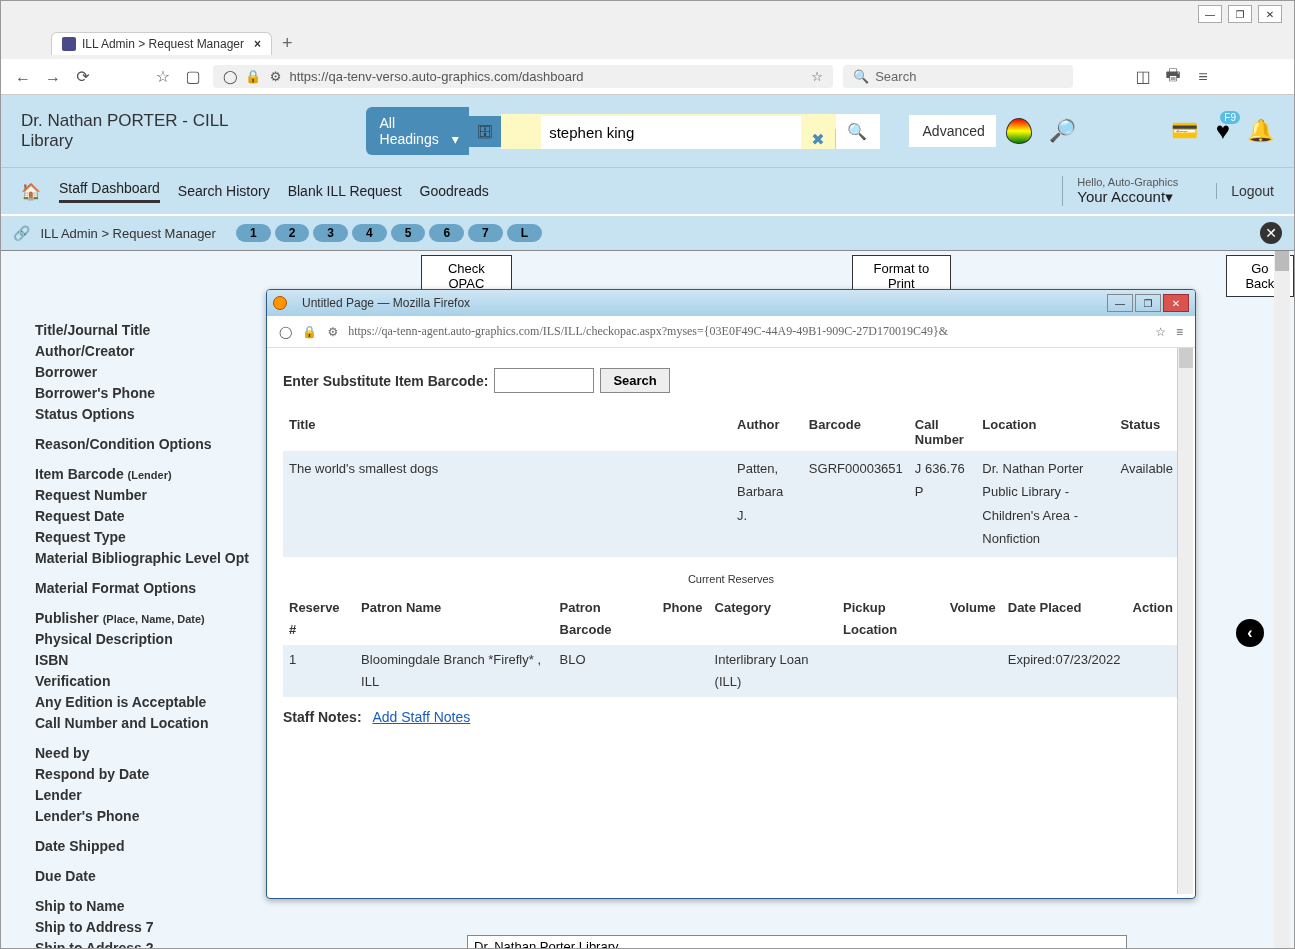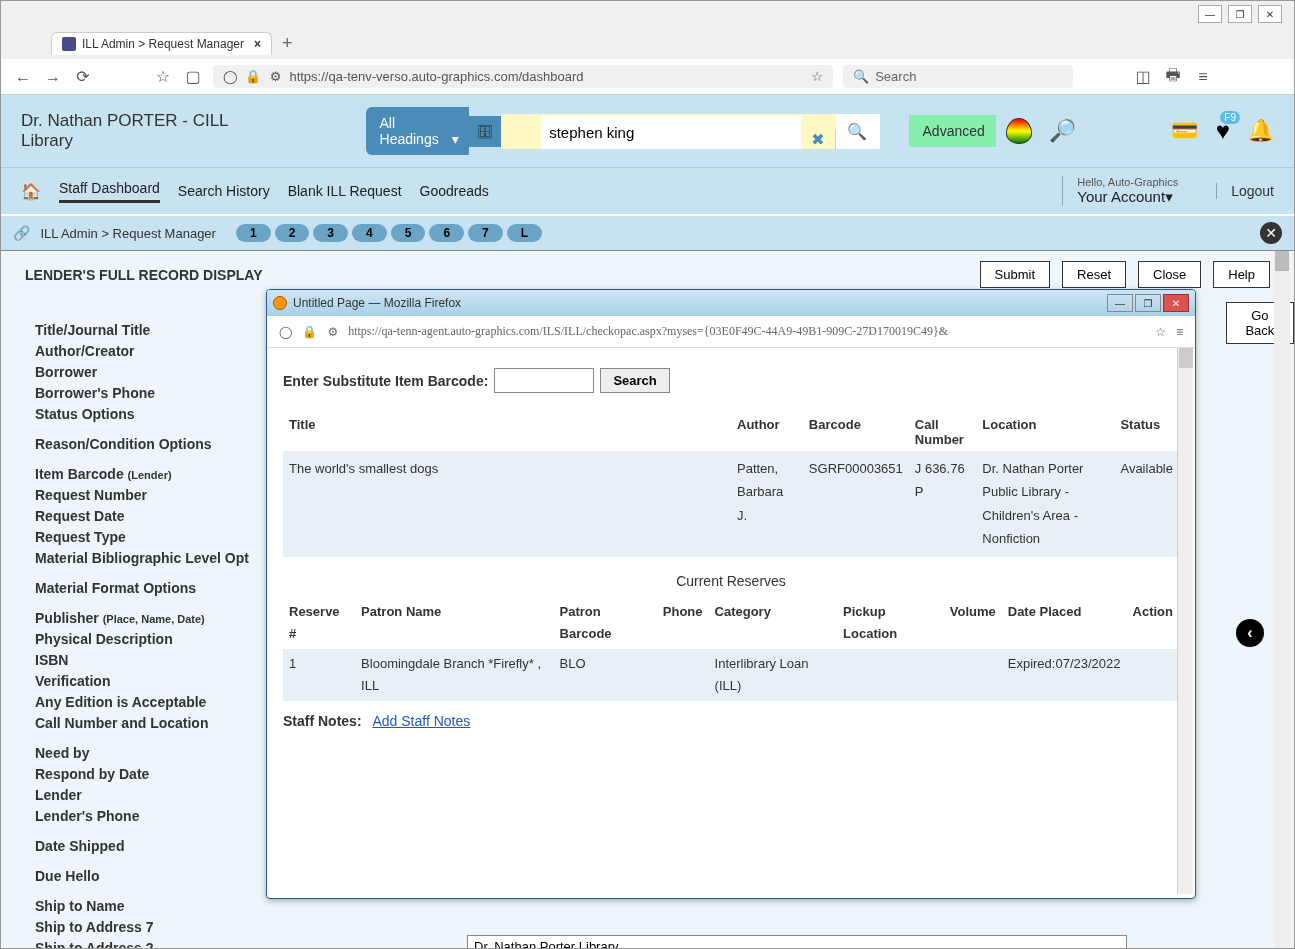--- a/index.html
+++ b/index.html
@@ -24,21 +24,21 @@
   .app-title { font-size: 17px; color: #333; font-weight: normal; }
   .search-widget { display: flex; align-items: center; margin-left: 80px; border-radius: 6px; overflow: hidden; }
   .search-dropdown { background: #4a8cb8; color: #fff; padding: 8px 30px 8px 14px; font-size: 14px; position: relative; }
   .search-dropdown::after { content: "▾"; position: absolute; right: 10px; }
   .search-db-icon { background: #4a8cb8; padding: 8px; color: #222; }
   .search-input-wrap { background: #fef9c3; display: flex; align-items: flex-end; padding-left: 40px; }
   .search-input-wrap input { border: none; padding: 8px; font-size: 15px; width: 260px; outline: none; }
   .search-input-wrap .clear-x { color: #4a8cb8; padding: 0 10px; font-size: 16px; }
   .search-input-wrap .divider-v { width:1px; height:20px; background:#ccc; }
   .search-go { background: #fff; padding: 8px 12px; color: #4a8cb8; font-size: 16px; }
-  .search-advanced { background: #86efac; color: #333; padding: 8px 14px; font-size: 14px; margin-left: 29px; }
+  .search-advanced { background: #ffffff; color: #333; padding: 8px 14px; font-size: 14px; margin-left: 29px; }
   .header-right { margin-left: auto; display: flex; align-items: center; gap: 18px; }
   .balloon-icon, .mag-icon, .card-icon, .heart-icon, .bell-icon { width: 26px; height: 26px; display: flex; align-items: center; justify-content: center; font-size: 22px; color: #222; }
   .balloon-icon { background: linear-gradient(red, yellow, green); border-radius: 50% 50% 50% 50% / 60% 60% 40% 40%; border: 1px solid #333; }
   .heart-wrap { position: relative; }
   .badge-f9 { position: absolute; top: -6px; right: -10px; background: #5bbce4; color: #fff; font-size: 10px; padding: 1px 4px; border-radius: 8px; }
 
   
   .secondary-nav { background: #c7e2f0; padding: 8px 20px; display: flex; align-items: center; gap: 18px; border-top: 1px solid #a8cde0; }
   .secondary-nav .nav-item { font-size: 14px; color: #222; }
   .secondary-nav .home-icon { font-size: 16px; }
@@ -76,40 +76,40 @@
   .bottom-input { position: absolute; left: 466px; top: 684px; width: 660px; }
   .bottom-input input { width: 100%; border: 1px solid #888; padding: 3px 6px; font-size: 13px; }
 
   
   .main-chevron { position: absolute; width: 28px; height: 28px; background: #000; color: #fff; border-radius: 50%; display: flex; align-items: center; justify-content: center; font-size: 16px; font-weight: bold; }
   .main-chevron.c1 { top: 368px; right: 110px; }
   .main-chevron.c2 { top: 368px; right: 30px; }
 
   
   .popup { position: absolute; left: 265px; top: 288px; width: 930px; height: 610px; background: #fff; border: 1px solid #2a5a8a; box-shadow: 0 2px 6px rgba(0,0,0,0.3); border-radius: 4px; overflow: hidden; }
-  .popup-titlebar { background: linear-gradient(#cfe6f5, #a8d0e8); padding: 4px 6px; display: flex; align-items: center; gap: 6px; font-size: 12px; }
+  .popup-titlebar { background: linear-gradient(#cfe6f5, #a8d0e8); padding: 4px 6px; display: flex; align-items: center; gap: 15px; font-size: 12px; }
   .popup-titlebar .ff-icon { width: 14px; height: 14px; background: #ff9500; border-radius: 50%; border: 1px solid #b05000; }
   .popup-win-controls { margin-left: auto; display: flex; gap: 2px; }
   .popup-win-controls span { width: 26px; height: 18px; display:flex; align-items:center; justify-content:center; border: 1px solid #888; font-size: 10px; }
   .popup-win-controls .pclose { background: #d9534f; color: #fff; border-color:#a03030; }
   .popup-navbar { display: flex; align-items: center; gap: 10px; padding: 8px 12px; border-bottom: 1px solid #ddd; color: #666; font-size: 12px; }
   .popup-navbar .purl { flex: 1; overflow: hidden; white-space: nowrap; font-family: Liberation Serif, serif; }
 
   .popup-body { padding: 20px 16px 10px 16px; height: calc(100% - 62px); overflow: hidden; position: relative; }
   .barcode-row { display: flex; align-items: center; gap: 6px; margin-bottom: 20px; }
   .barcode-row label { font-weight: bold; font-size: 14px; }
   .barcode-row input[type=text] { border: 1px solid #888; padding: 4px; width: 100px; }
   .barcode-row button { border: 1px solid #888; background: #eee; padding: 4px 12px; font-size: 13px; font-weight: bold; }
 
   .popup-table { width: 100%; border-collapse: collapse; font-size: 13px; }
   .popup-table th { text-align: left; font-weight: bold; padding: 4px 6px; vertical-align: top; }
   .popup-table td { padding: 6px 6px; vertical-align: top; line-height: 1.8; }
   .popup-table tr.data-row { background: #e8f0f7; }
 
-  .reserves-title { text-align: center; font-size: 14px; margin: 16px 0 6px 0; }
+  .reserves-title { text-align: center; font-size: 11px; margin: 16px 0 6px 0; }
   .reserves-table { width: 100%; font-size: 13px; border-collapse: collapse; margin-top: 8px; }
   .reserves-table th, .reserves-table td { padding: 4px 6px; text-align: left; vertical-align: top; line-height: 1.7; }
   .reserves-table tr.data-row { background: #e8f0f7; }
 
   .staff-notes { margin-top: 12px; font-size: 14px; }
   .staff-notes .snlbl { font-weight: bold; }
   .staff-notes a { color: #1a5cbf; text-decoration: underline; }
 
   .popup-scroll { position: absolute; right: 2px; top: 0; bottom: 0; width: 16px; background: #eee; border-left:1px solid #ccc; }
   .popup-scroll .thumb { position: absolute; top: 0; width: 14px; left:1px; height: 20px; background: #ccc; }
@@ -210,29 +210,20 @@
     <span class="pill">4</span>
     <span class="pill">5</span>
     <span class="pill">6</span>
     <span class="pill">7</span>
     <span class="pill">L</span>
   </div>
   <span class="close-circle">✕</span>
 </div>
 
 <div class="content-area">
-  <div class="record-header">
-    <span>LENDER'S FULL RECORD DISPLAY</span>
-    <div class="action-buttons-top">
-      <button class="btn">Submit</button>
-      <button class="btn">Reset</button>
-      <button class="btn">Close</button>
-      <button class="btn">Help</button>
-    </div>
-  </div>
   <div class="mid-buttons">
     <span class="left-grp"><button class="btn">Check OPAC</button></span>
     <span class="right-grp"><button class="btn">Format to Print</button></span>
     <span class="far-grp"><button class="btn">Go Back</button></span>
   </div>
 
   <div class="field-labels" id="field-labels">
       <div class="lbl">Title/Journal Title</div>
       <div class="lbl">Author/Creator</div>
       <div class="lbl">Borrower</div>
@@ -256,21 +247,21 @@
       <div class="lbl">Any Edition is Acceptable</div>
       <div class="lbl">Call Number and Location</div>
       <div class="spacer"></div>
       <div class="lbl">Need by</div>
       <div class="lbl">Respond by Date</div>
       <div class="lbl">Lender</div>
       <div class="lbl">Lender's Phone</div>
       <div class="spacer"></div>
       <div class="lbl">Date Shipped</div>
       <div class="spacer"></div>
-      <div class="lbl">Due Hello</div>
+      <div class="lbl">Due Date</div>
       <div class="spacer"></div>
       <div class="lbl">Ship to Name</div>
       <div class="lbl">Ship to Address 7</div>
       <div class="lbl">Ship to Address 2</div>
       <div class="lbl">Ship to Address 3 </div>
     </div>
 
   <div class="bottom-input">
     <input type="text" value="Dr. Nathan Porter Library" style="">
   </div>

